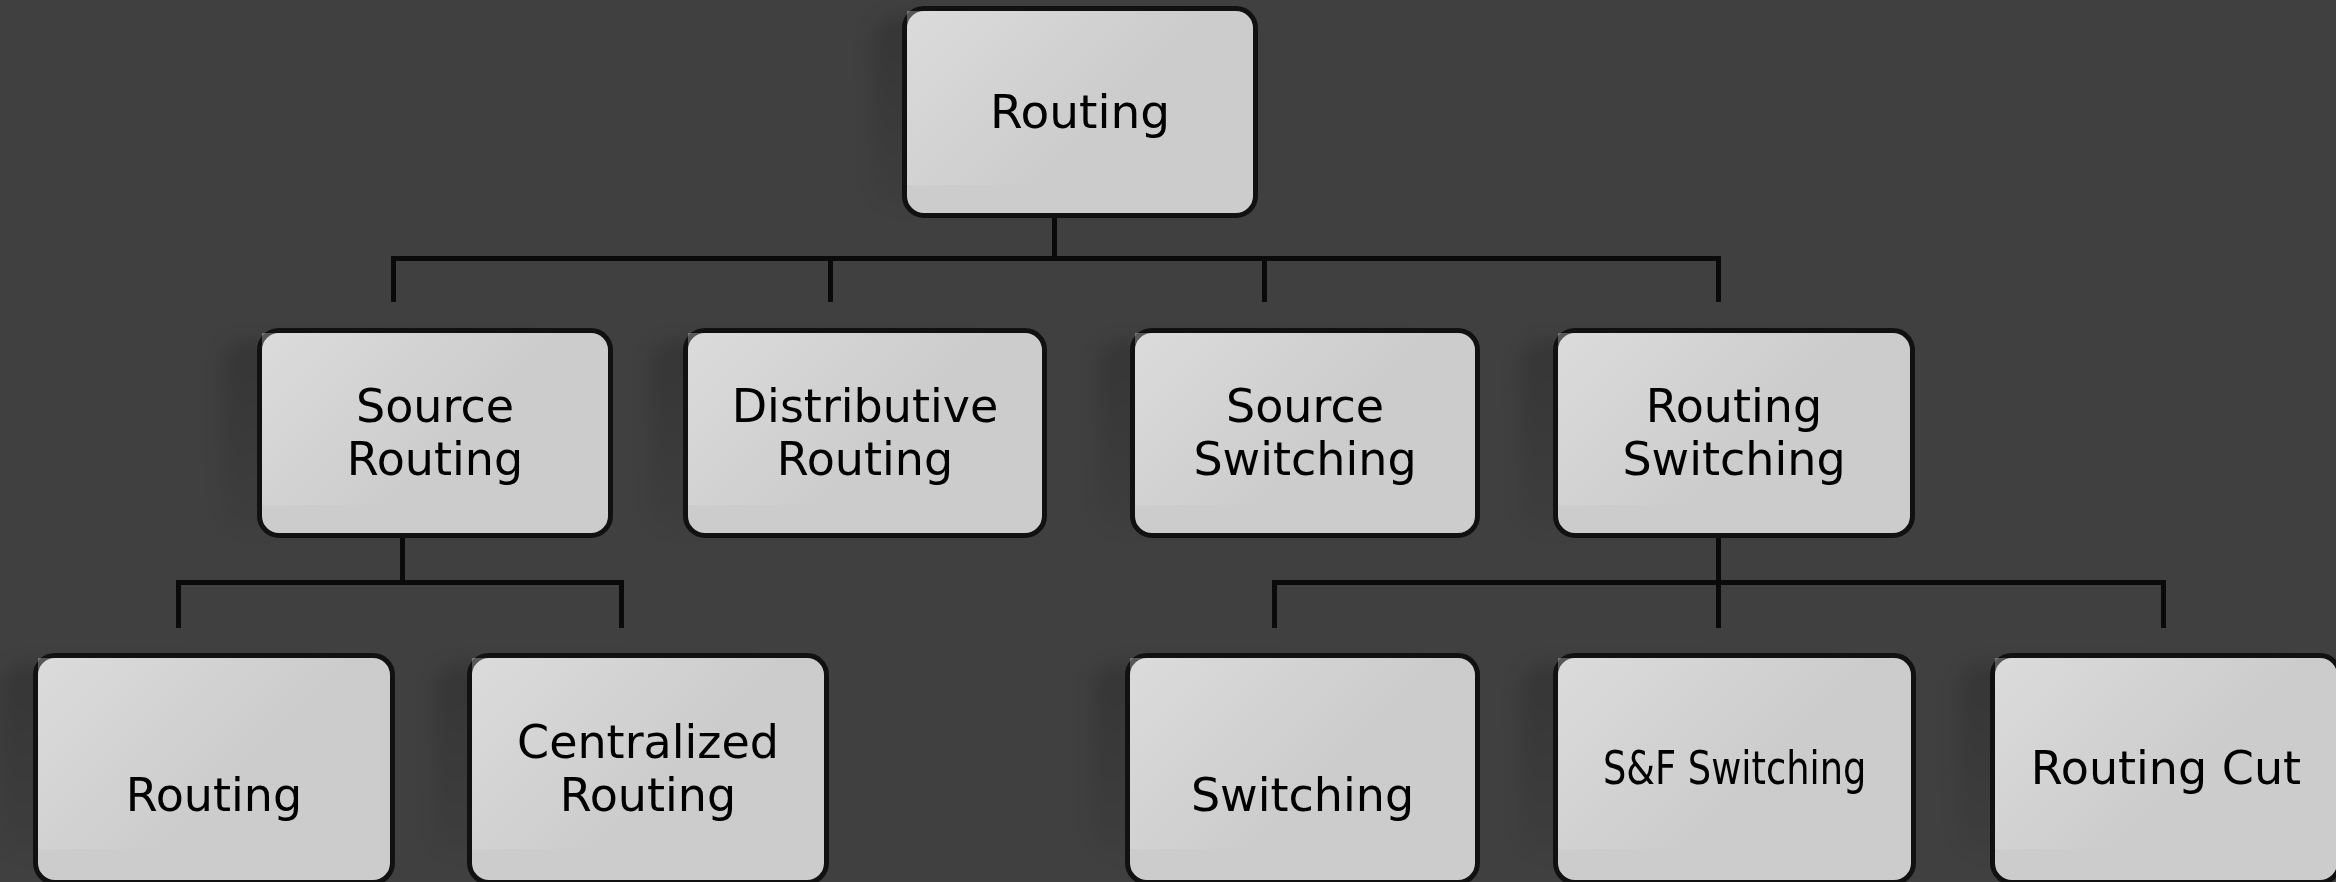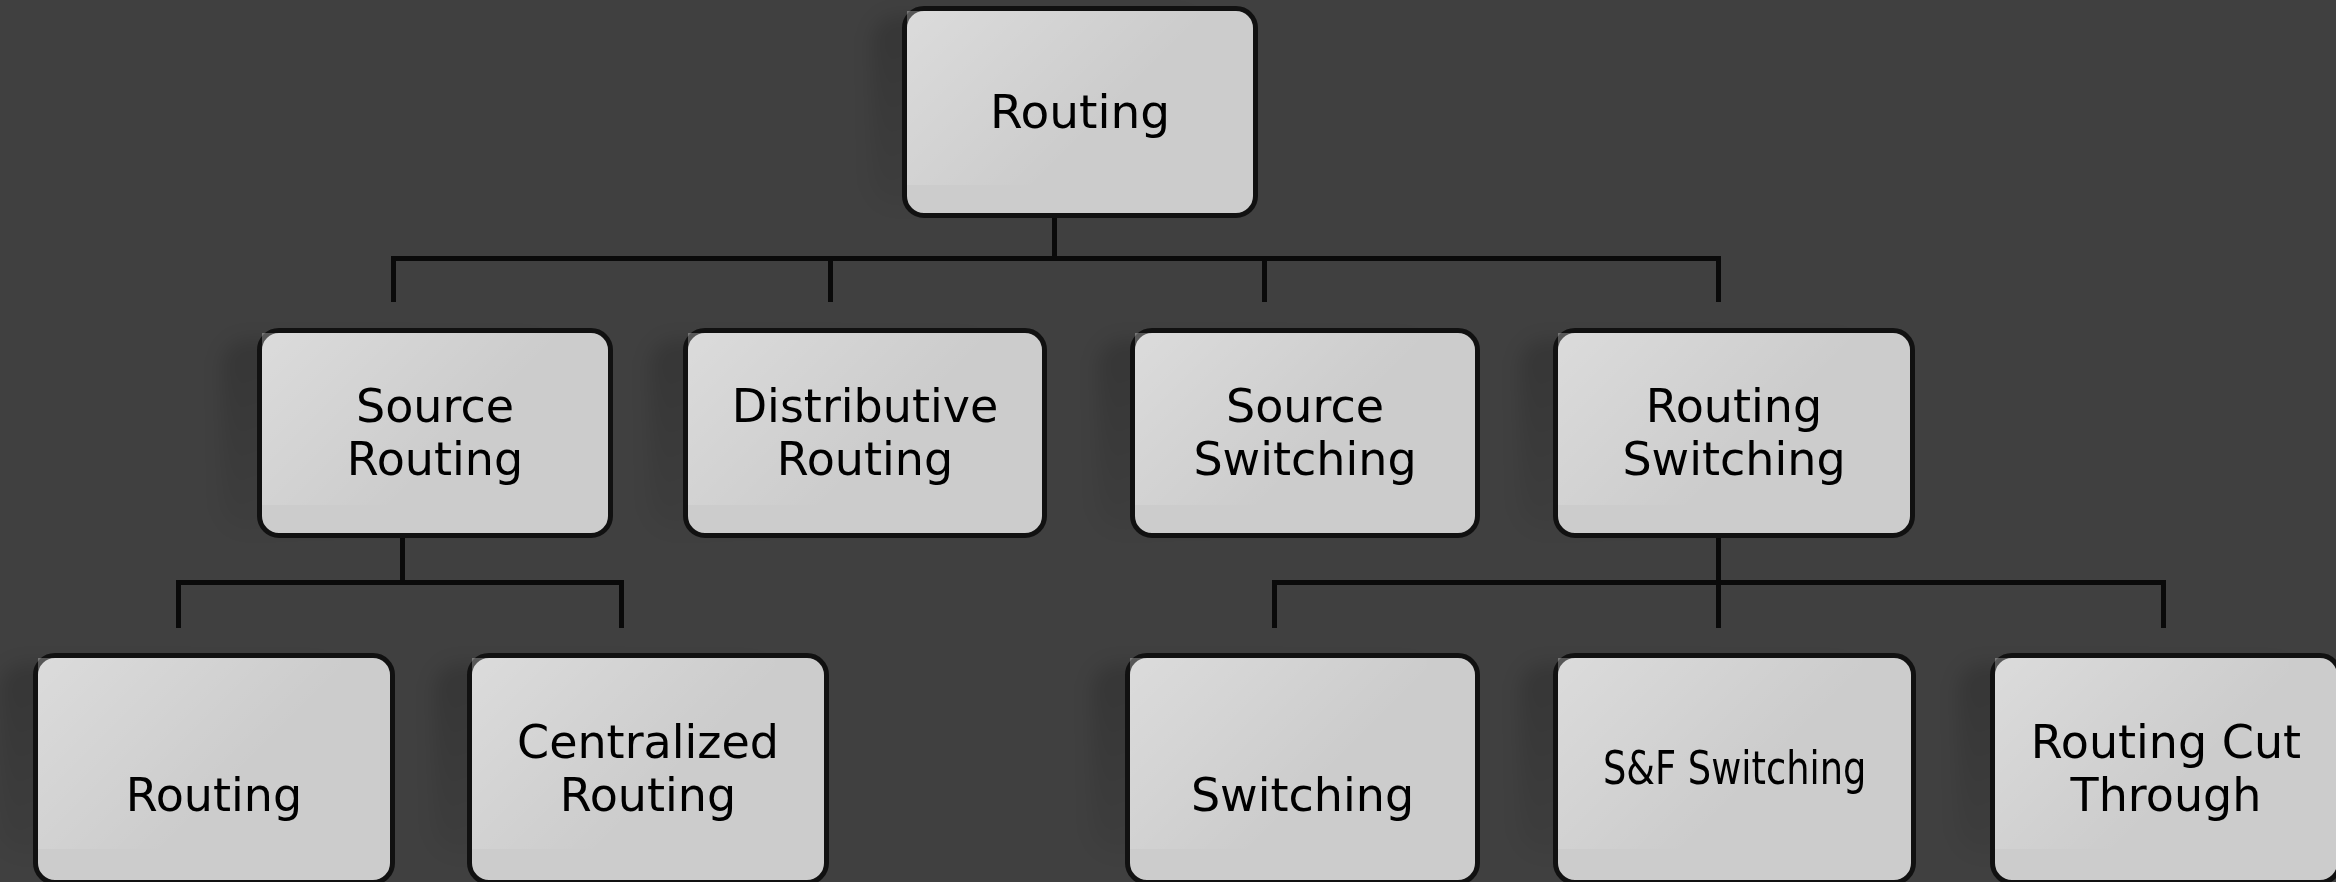--- a/index.html
+++ b/index.html
@@ -168,17 +168,16 @@
 
   <div class="node s-leaf" style="left:1553px; top:653px; width:363px; height:232px;">
     <span class="node-label">
       <span class="narrow">S&amp;F Switching</span>
     </span>
   </div>
 
   <div class="node s-leaf" style="left:1990px; top:653px; width:352px; height:232px;">
     <span class="node-label">
       <span>Routing Cut</span><br>
-      <span>Through</span>
     </span>
   </div>
 
 </div>
 
 </body></html>

